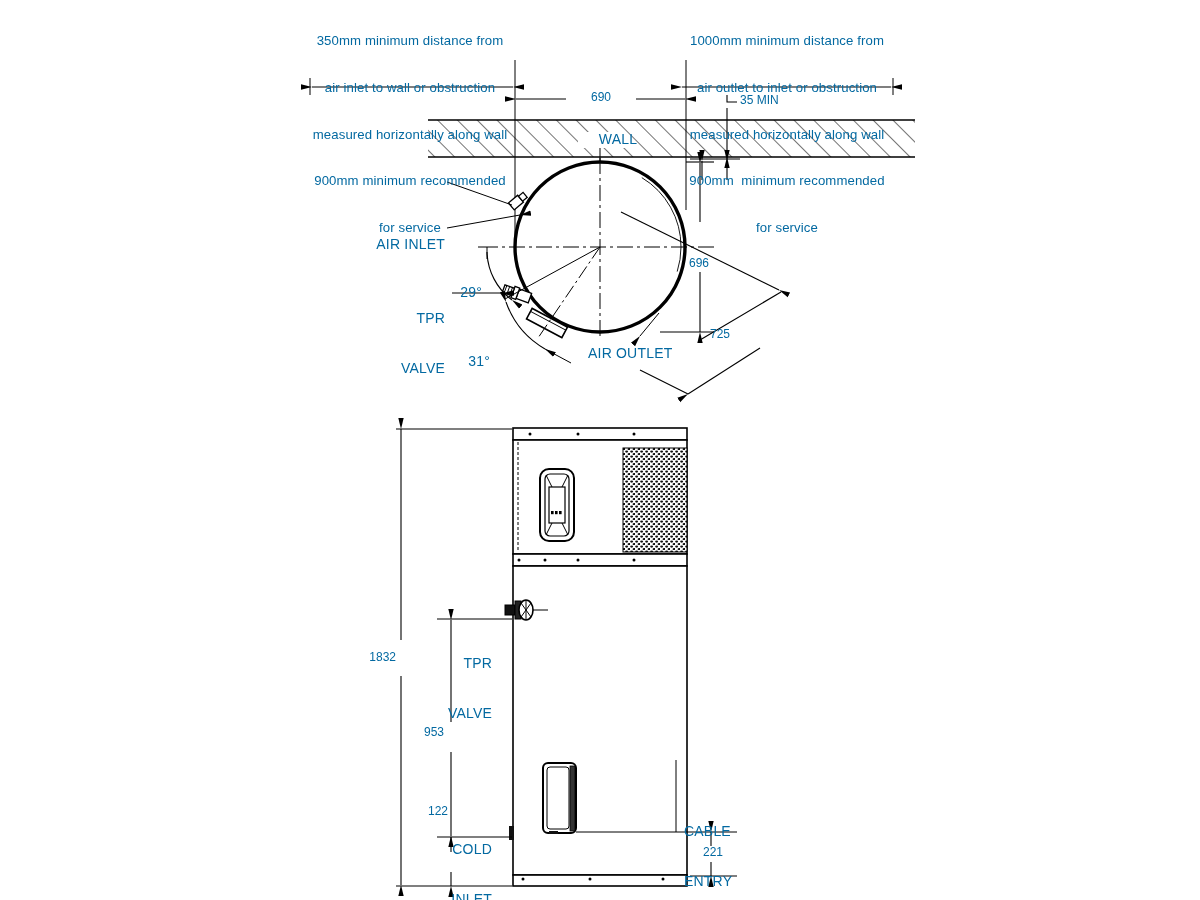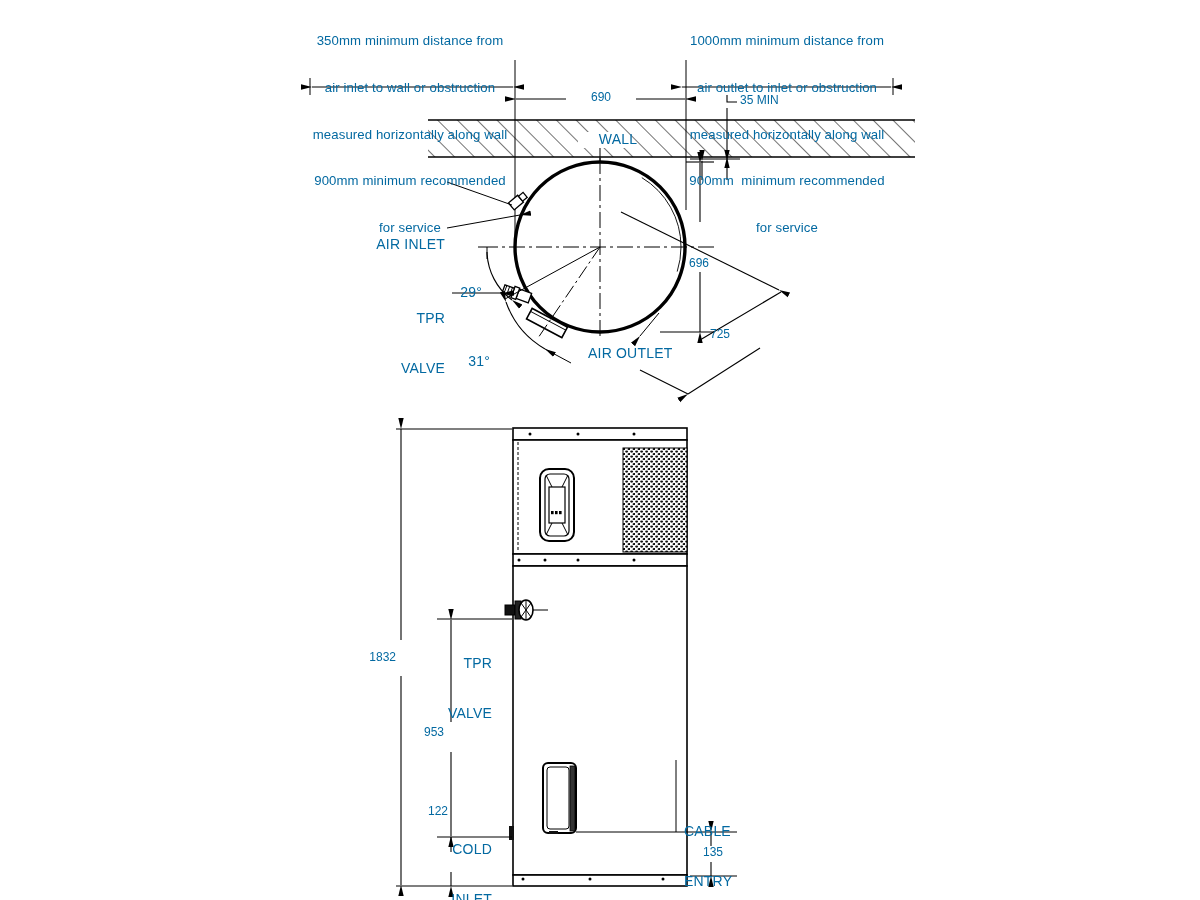--- a/index.html
+++ b/index.html
@@ -346,15 +346,15 @@
     <div>CABLE</div>
     <div>ENTRY</div>
   </div>
 
   <div class="txt dim lbl-r" style="left:348px; top:650px; width:48px;">1832</div>
 
   <div class="txt dim lbl-r" style="left:400px; top:725px; width:44px;">953</div>
 
   <div class="txt dim lbl-l" style="left:428px; top:804px; width:44px;">122</div>
 
-  <div class="txt dim lbl-l" style="left:703px; top:845px; width:44px;">135</div>
+  <div class="txt dim lbl-l" style="left:703px; top:845px; width:44px;">221</div>
 
 </div>
 
 </body></html>

